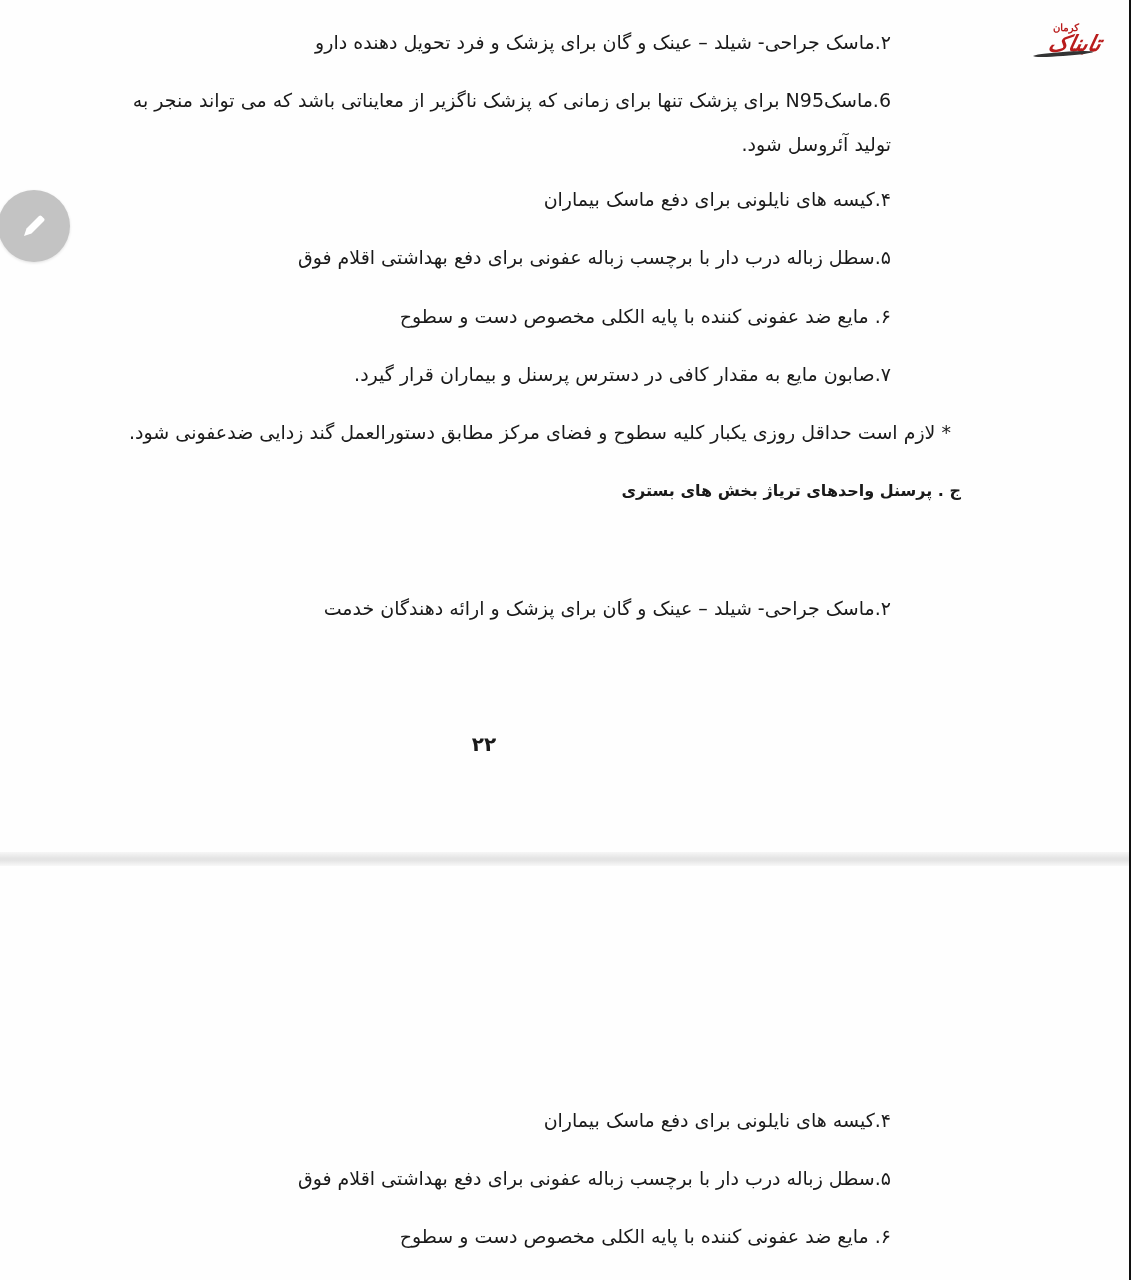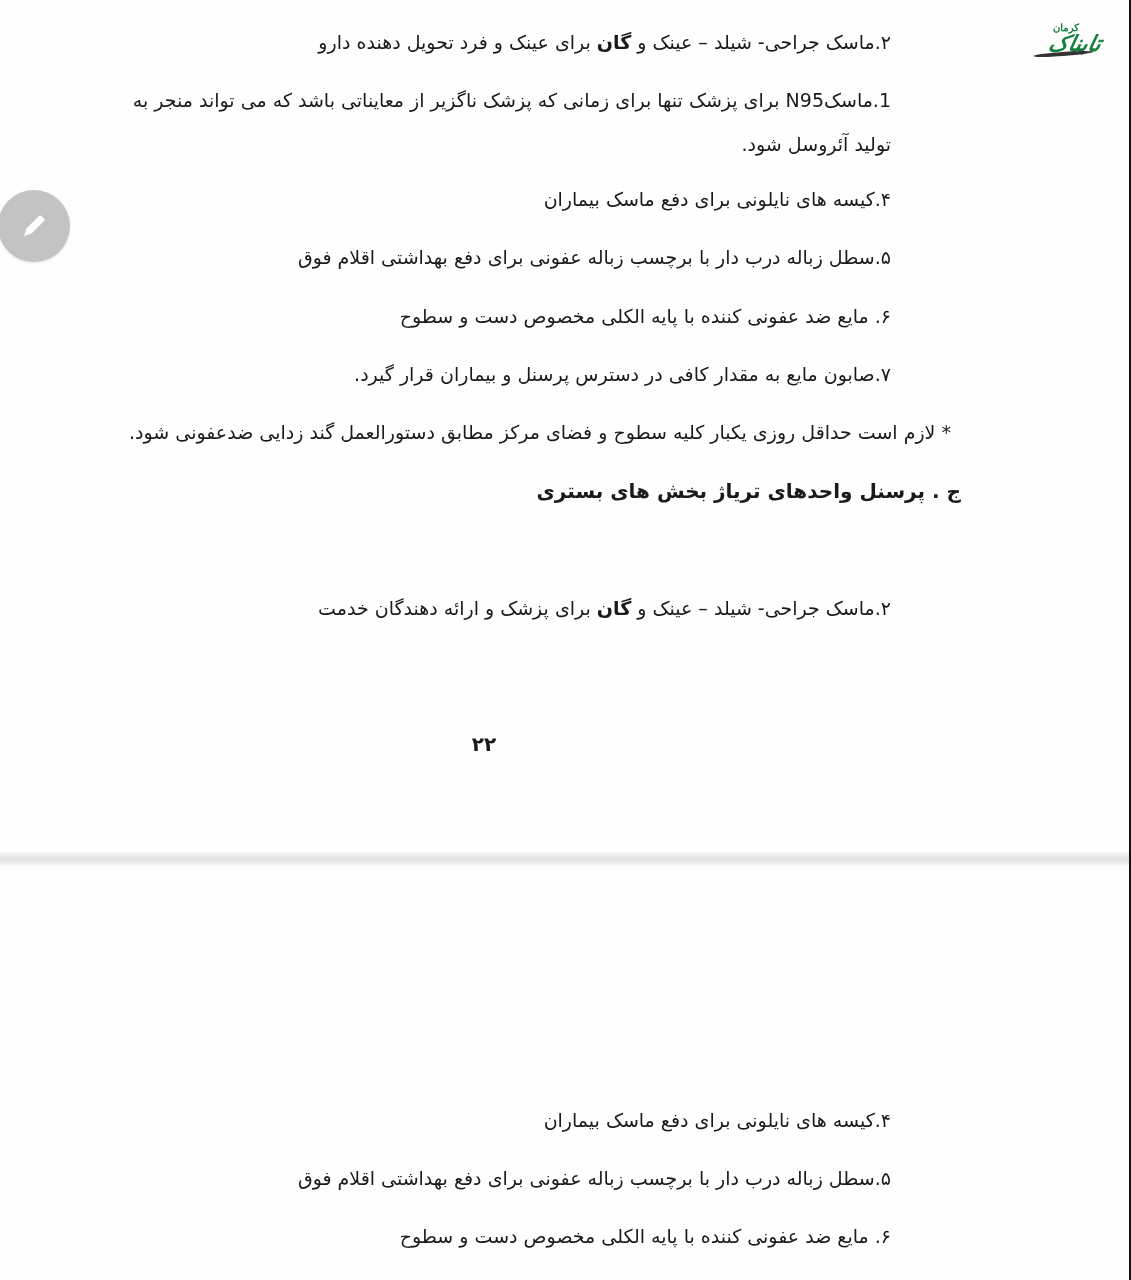--- a/index.html
+++ b/index.html
@@ -15,46 +15,46 @@
     .divider {
       position: absolute; left: 0; top: 852px; width: 1131px; height: 14px;
       background: linear-gradient(#f6f6f6, #e4e4e4 45%, #e4e4e4 60%, #f8f8f8);
     }
     .right-edge { position: absolute; right: 0; top: 0; width: 2px; height: 1280px; background: #111; }
     .line {
       position: absolute; right: 240px; direction: rtl; text-align: right;
       font-size: 19px; line-height: 44px; white-space: nowrap; unicode-bidi: plaintext;
     }
     .line.wrap { white-space: normal; width: 790px; line-height: 44px; }
-    .line b { font-weight: bold; }
-    .heading { font-weight: bold; font-size: 20px; right: 170px; }
+    .line b { font-weight: normal; }
+    .heading { font-weight: bold; font-size: 16px; right: 170px; }
     .note { right: 180px; }
     .page-num {
       position: absolute; left: 0; width: 968px; text-align: center;
       top: 732px; font-size: 20px; font-weight: bold; letter-spacing: 4px; direction: rtl;
     }
     .logo {
       position: absolute; right: 30px; top: 22px; width: 70px; height: 40px;
-      direction: rtl; font-family: "DejaVu Serif", serif; color: #15803d;
+      direction: rtl; font-family: "DejaVu Serif", serif; color: #b91c1c;
     }
     .logo .logo-main { position: absolute; right: 0; top: 8px; font-size: 22px; font-weight: bold; font-style: italic; transform: skewX(-12deg); }
     .logo .logo-sub { position: absolute; right: 22px; top: 0; font-size: 10px; font-weight: bold; }
     .logo .swoosh { position: absolute; right: 8px; top: 30px; width: 60px; height: 4px; border-radius: 50%; background: #333; transform: rotate(-4deg); }
     .edit-fab {
       position: absolute; left: -2px; top: 190px; width: 72px; height: 72px; border-radius: 50%;
       background: #c3c3c3; display: flex; align-items: center; justify-content: center;
       box-shadow: 0 1px 3px rgba(0,0,0,0.12); cursor: pointer;
     }
   </style>
 </head>
 <body>
 
 <div class="page page-1">
-  <div class="line" style="top:20px;"><span>۲.ماسک جراحی- شیلد – عینک و </span><b>گان</b><span> برای عینک و فرد تحویل دهنده دارو</span></div>
-  <div class="line wrap" style="top:78px;">1.ماسکN95 برای پزشک تنها برای زمانی که پزشک ناگزیر از معایناتی باشد که می تواند منجر به تولید آئروسل شود.</div>
+  <div class="line" style="top:20px;"><span>۲.ماسک جراحی- شیلد – عینک و </span><b>گان</b><span> برای پزشک و فرد تحویل دهنده دارو</span></div>
+  <div class="line wrap" style="top:78px;">6.ماسکN95 برای پزشک تنها برای زمانی که پزشک ناگزیر از معایناتی باشد که می تواند منجر به تولید آئروسل شود.</div>
   <div class="line" style="top:177px;">۴.کیسه های نایلونی برای دفع ماسک بیماران</div>
   <div class="line" style="top:235px;">۵.سطل زباله درب دار با برچسب زباله عفونی برای دفع بهداشتی اقلام فوق</div>
   <div class="line" style="top:294px;">۶. مایع ضد عفونی کننده با پایه الکلی مخصوص دست و سطوح</div>
   <div class="line" style="top:352px;margin-left:12px;">۷.صابون مایع به مقدار کافی در دسترس پرسنل و بیماران قرار گیرد.</div>
   <div class="line note" style="top:410px;">* لازم است حداقل روزی یکبار کلیه سطوح و فضای مرکز مطابق دستورالعمل گند زدایی ضدعفونی شود.</div>
   <div class="line heading" style="top:469px;">ج . پرسنل واحدهای تریاژ بخش های بستری</div>
   <div class="line" style="top:586px;"><span>۲.ماسک جراحی- شیلد – عینک و </span><b>گان</b><span> برای پزشک و ارائه دهندگان خدمت</span></div>
   <div class="page-num">۲۲</div>
 </div>
 

